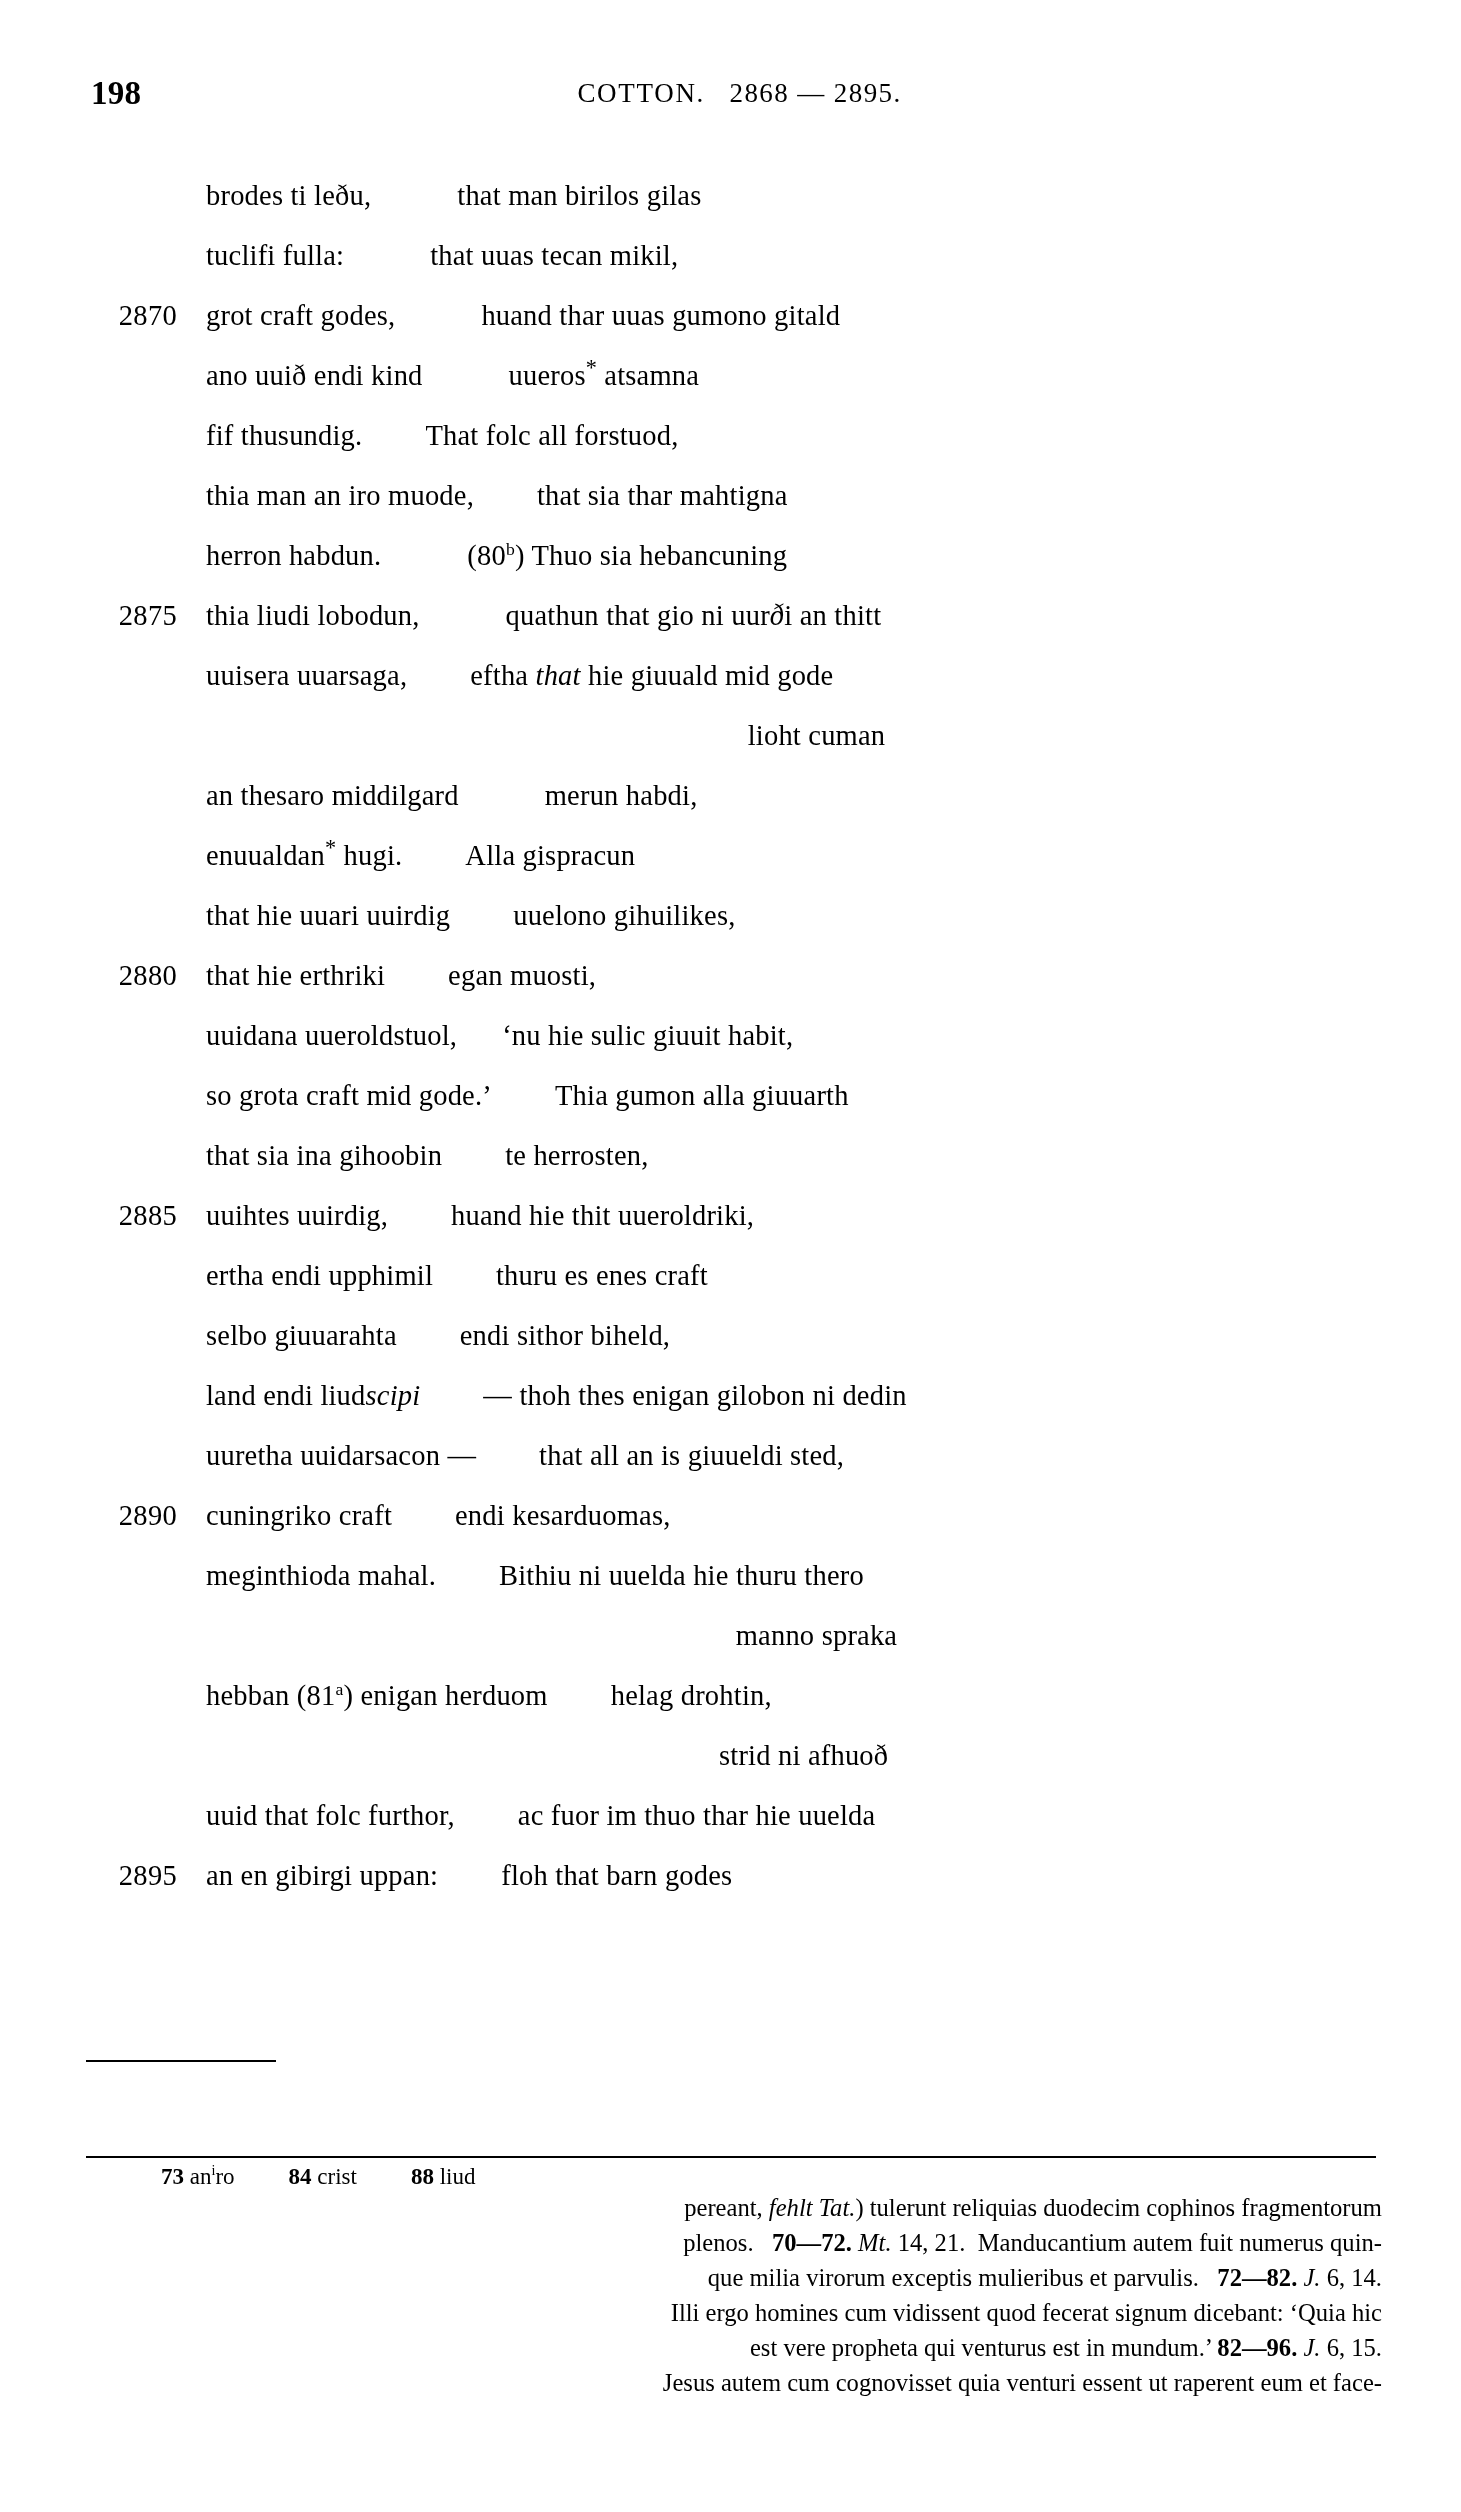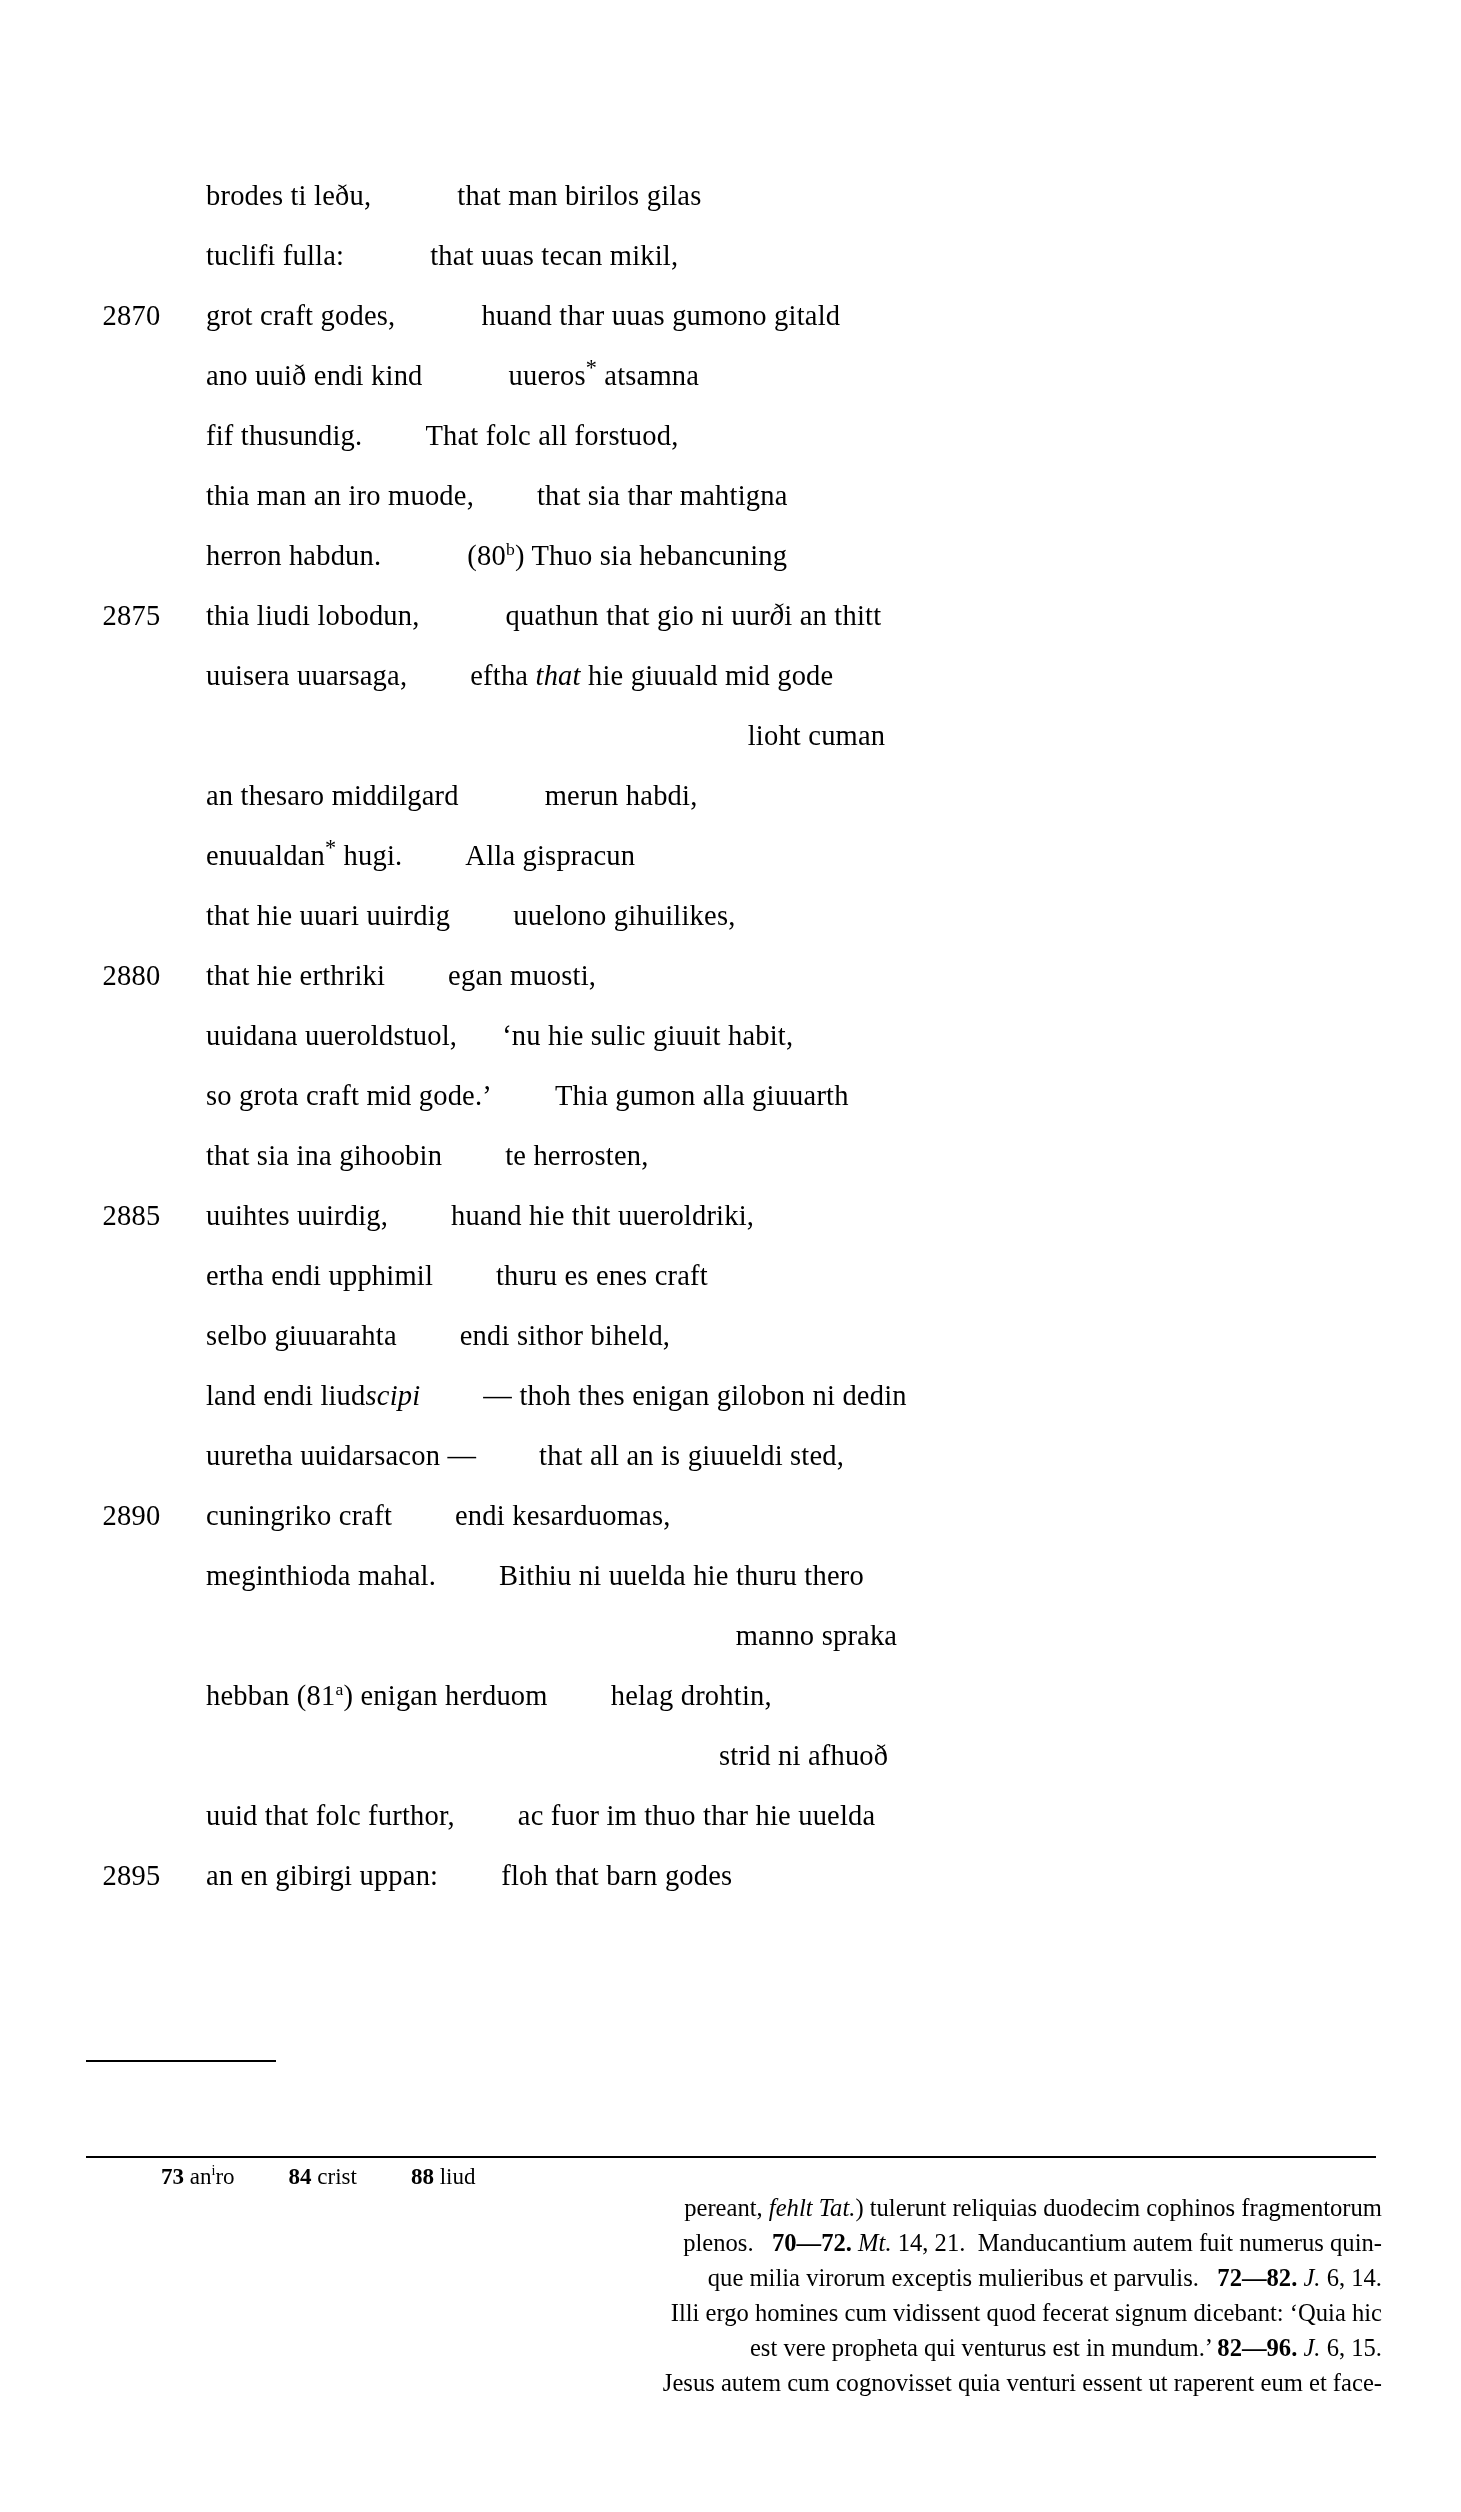--- a/index.html
+++ b/index.html
@@ -71,21 +71,21 @@
     line-height: 60px;
     font-size: 28.5px;
     white-space: pre;
     letter-spacing: 0.2px;
   }
   .vnum {
     position: absolute;
     left: 86px;
     top: 0;
     width: 91px;
-    text-align: center;
+    text-align: right;
     font-size: 28.5px;
     letter-spacing: 0.3px;
   }
   .vtext {
     position: absolute;
     left: 206px;
     top: 0;
     white-space: pre;
   }
   .vtext.centered {
@@ -157,20 +157,28 @@
     text-align: right;
   }
   .nline { white-space: pre; height: 35px; }
   .notes b { font-weight: bold; }
 </style>
 </head>
 <body>
 
 <div class="page">
 
+  <div class="runhead">
+    <div class="folio-number">198</div>
+    <div class="runhead-title">
+      <span class="caps">COTTON.</span>
+      <span>&nbsp;</span>
+      <span>2868 — 2895.</span>
+    </div>
+  </div>
 
   <div class="verse" id="verse-body">
       <div class="vline"><span class="vnum"></span><span class="vtext"><span>brodes ti leðu,</span><span class="gap-xl"></span><span>that man birilos gilas</span></span></div>
       <div class="vline"><span class="vnum"></span><span class="vtext"><span>tuclifi fulla:</span><span class="gap-xl"></span><span>that uuas tecan mikil,</span></span></div>
       <div class="vline"><span class="vnum">2870</span><span class="vtext"><span>grot craft godes,</span><span class="gap-xl"></span><span>huand thar uuas gumono gitald</span></span></div>
       <div class="vline"><span class="vnum"></span><span class="vtext"><span>ano uuið endi kind</span><span class="gap-xl"></span><span>uueros</span><span class="astx">*</span><span> atsamna</span></span></div>
       <div class="vline"><span class="vnum"></span><span class="vtext"><span>fif thusundig.</span><span class="gap-l"></span><span>That folc all forstuod,</span></span></div>
       <div class="vline"><span class="vnum"></span><span class="vtext"><span>thia man an iro muode,</span><span class="gap-l"></span><span>that sia thar mahtigna</span></span></div>
       <div class="vline"><span class="vnum"></span><span class="vtext"><span>herron habdun.</span><span class="gap-xl"></span><span>(80</span><sup>b</sup><span>) Thuo sia hebancuning</span></span></div>
       <div class="vline"><span class="vnum">2875</span><span class="vtext"><span>thia liudi lobodun,</span><span class="gap-xl"></span><span>quathun that gio ni uur</span><i>ð</i><span>i an thitt</span></span></div>

